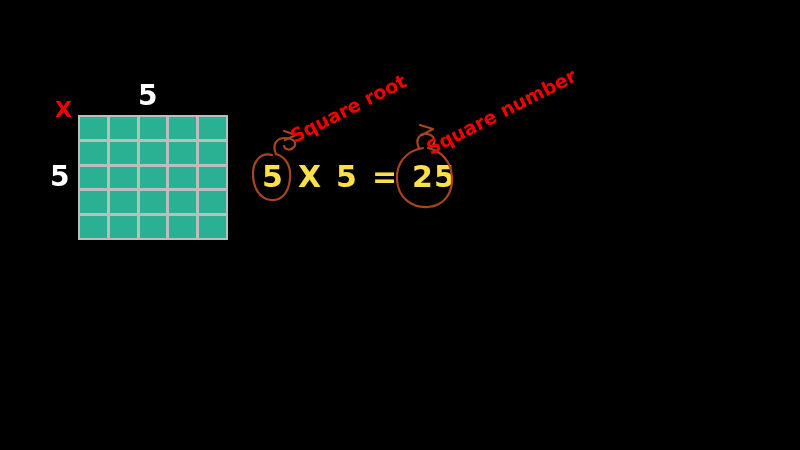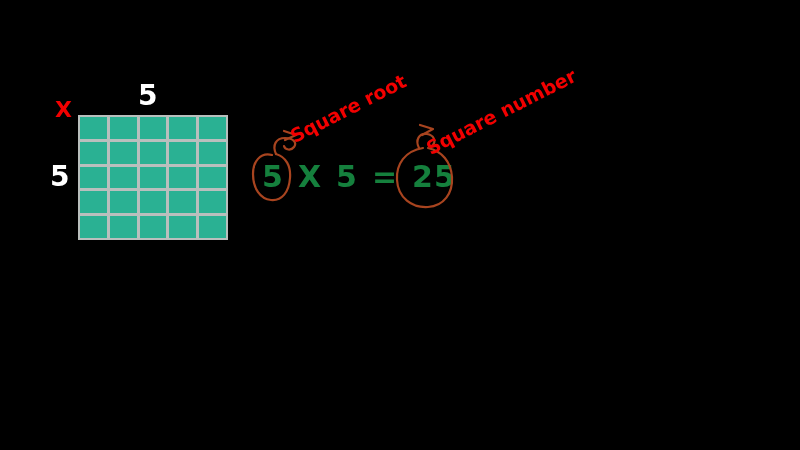--- a/index.html
+++ b/index.html
@@ -55,21 +55,21 @@
     font-size: 22px;
     font-weight: bold;
     line-height: 1;
   }
 
   
   #equation {
     position: absolute;
     left: 262px;
     top: 162px;
-    color: #15803d;
+    color: #fde047;
     font-size: 30px;
     font-weight: bold;
     line-height: 1;
     white-space: nowrap;
     letter-spacing: 1px;
   }
   #equation .term { display: inline-block; }
   #equation .sp   { display: inline-block; width: 14px; }
 
   

